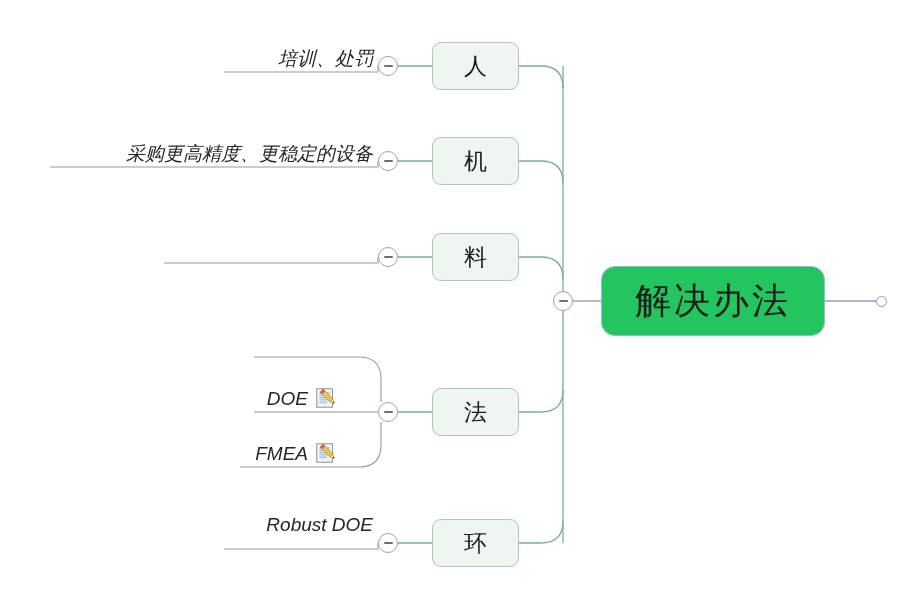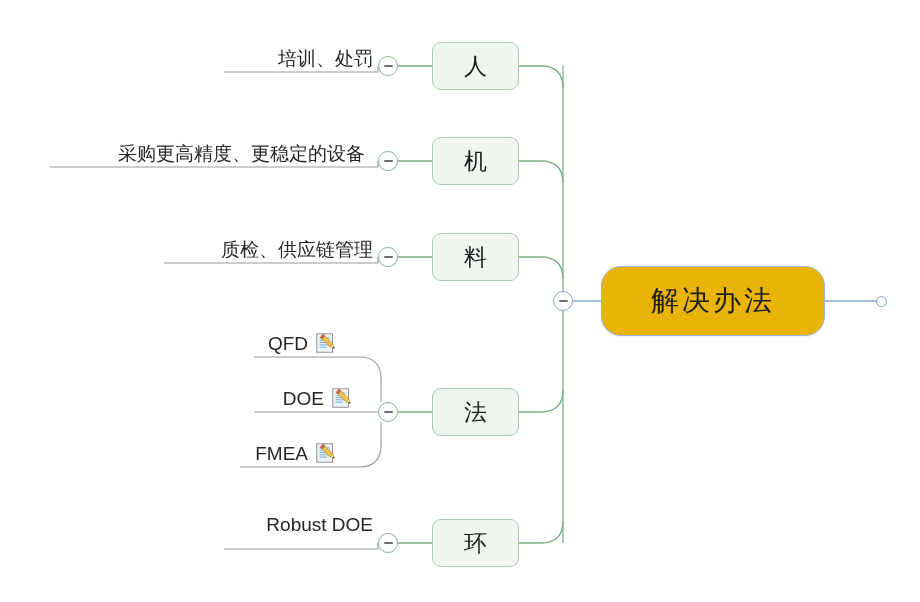--- a/index.html
+++ b/index.html
@@ -29,24 +29,24 @@
   .node {
     position: absolute;
     box-sizing: border-box;
     display: flex;
     align-items: center;
     justify-content: center;
   }
   
   .root-node {
     border: 1.4px solid #9bb7d4;
-    background: #eab308;
-    border-radius: 20px;
+    background: #22c55e;
+    border-radius: 14px;
     color: #1d1d1d;
-    font-size: 28px;
+    font-size: 36px;
     letter-spacing: 3px;
     box-shadow: 0 1px 2px rgba(120,140,170,0.18);
   }
   
   .branch-node {
     border: 1.2px solid #a8cbb0;
     background: #eff5ef;
     border-radius: 9px;
     color: #1d1d1d;
     font-size: 23px;
@@ -56,20 +56,21 @@
     position: absolute;
     display: flex;
     align-items: flex-end;
     justify-content: flex-end;
     white-space: nowrap;
     color: #262626;
     font-size: 19px;
     line-height: 1.05;
     padding: 0 3px 3px 3px;
     box-sizing: border-box;
+    font-style: italic;
   }
   .leaf .leaf-text {
     display: inline-block;
   }
   .leaf .leaf-icon {
     display: inline-block;
     margin-left: 7px;
     width: 22px;
     height: 22px;
     vertical-align: -3px;
@@ -186,52 +187,27 @@
     <span class="bar"></span>
   </div>
   <div class="toggle toggle-green" style="left:378px; top:533px;">
     <span class="bar"></span>
   </div>
 
   <div class="leaf" style="left:170px; top:40px; width:206px; height:32px;">
     <span class="leaf-text">培训、处罚</span>
   </div>
 
-  <div class="leaf" style="left:32px; top:135px; width:336px; height:32px;">
+  <div class="leaf" style="left:40px; top:135px; width:336px; height:32px;">
     <span class="leaf-text">采购更高精度、更稳定的设备</span>
   </div>
 
-  <div class="leaf" style="left:120px; top:231px; width:256px; height:32px;">
-    <span class="leaf-text">质检、供应链管理</span>
-  </div>
-
-  <div class="leaf" style="left:200px; top:325px; width:140px; height:32px;">
-    <span class="leaf-text">QFD</span>
-    <span class="leaf-icon">
-      <svg viewBox="0 0 24 24" width="22" height="22" xmlns="http://www.w3.org/2000/svg">
-        <rect x="2" y="2" width="17" height="20" fill="#ffffff" stroke="#7f7f7f" stroke-width="1"></rect>
-        <rect x="3.5" y="3.5" width="14" height="17" fill="#e8f1fb"></rect>
-        <g stroke="#7aa7d6" stroke-width="1">
-          <line x1="5" y1="6.5" x2="16" y2="6.5"></line>
-          <line x1="5" y1="9" x2="16" y2="9"></line>
-          <line x1="5" y1="11.5" x2="16" y2="11.5"></line>
-          <line x1="5" y1="14" x2="16" y2="14"></line>
-          <line x1="5" y1="16.5" x2="13" y2="16.5"></line>
-        </g>
-        <g transform="rotate(-45 15 12)">
-          <rect x="13" y="1" width="4.4" height="15" fill="#f0c44a" stroke="#b98f1e" stroke-width="0.7"></rect>
-          <polygon points="13,16 17.4,16 15.2,20.5" fill="#f4e2b4" stroke="#b98f1e" stroke-width="0.7"></polygon>
-          <polygon points="14.3,18.6 16.1,18.6 15.2,20.5" fill="#3a3a3a"></polygon>
-          <rect x="13" y="1" width="4.4" height="2.6" fill="#e0604e" stroke="#a8443a" stroke-width="0.6"></rect>
-        </g>
-      </svg>
-    </span>
-  </div>
-
-  <div class="leaf" style="left:216px; top:380px; width:140px; height:32px;">
+
+
+  <div class="leaf" style="left:200px; top:380px; width:140px; height:32px;">
     <span class="leaf-text">DOE</span>
     <span class="leaf-icon">
       <svg viewBox="0 0 24 24" width="22" height="22" xmlns="http://www.w3.org/2000/svg">
         <rect x="2" y="2" width="17" height="20" fill="#ffffff" stroke="#7f7f7f" stroke-width="1"></rect>
         <rect x="3.5" y="3.5" width="14" height="17" fill="#e8f1fb"></rect>
         <g stroke="#7aa7d6" stroke-width="1">
           <line x1="5" y1="6.5" x2="16" y2="6.5"></line>
           <line x1="5" y1="9" x2="16" y2="9"></line>
           <line x1="5" y1="11.5" x2="16" y2="11.5"></line>
           <line x1="5" y1="14" x2="16" y2="14"></line>

